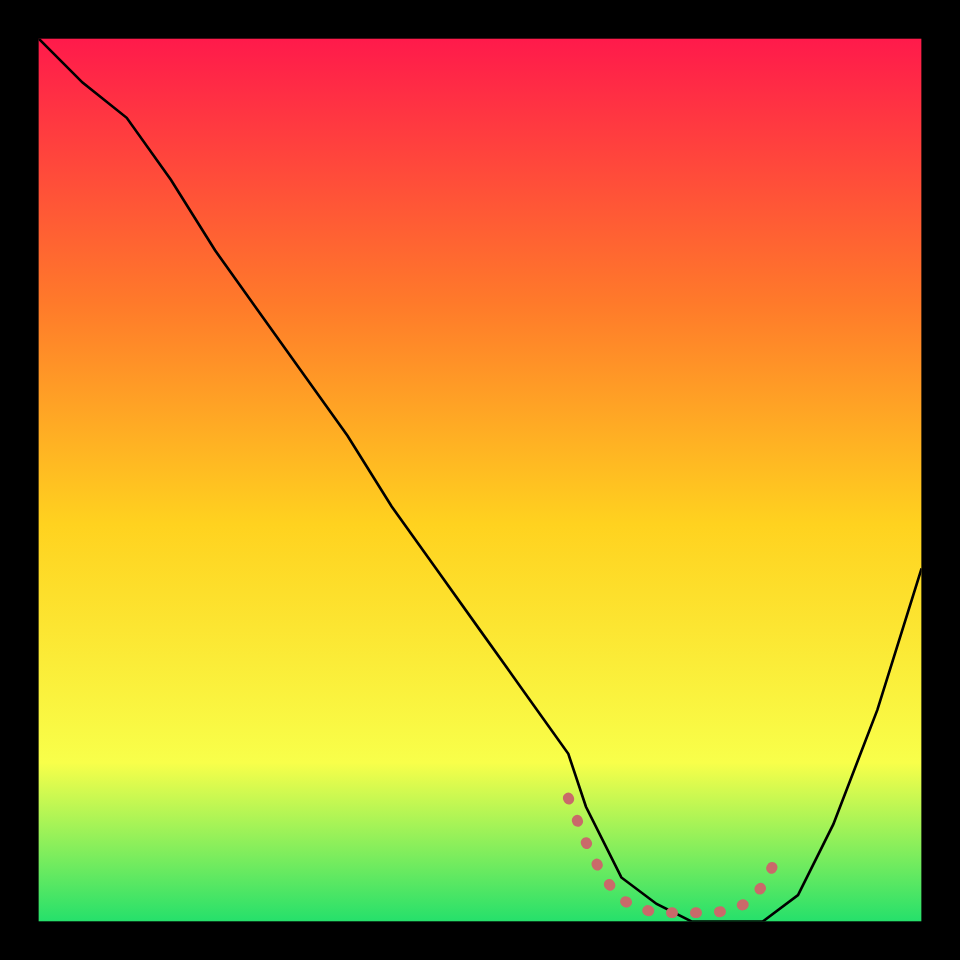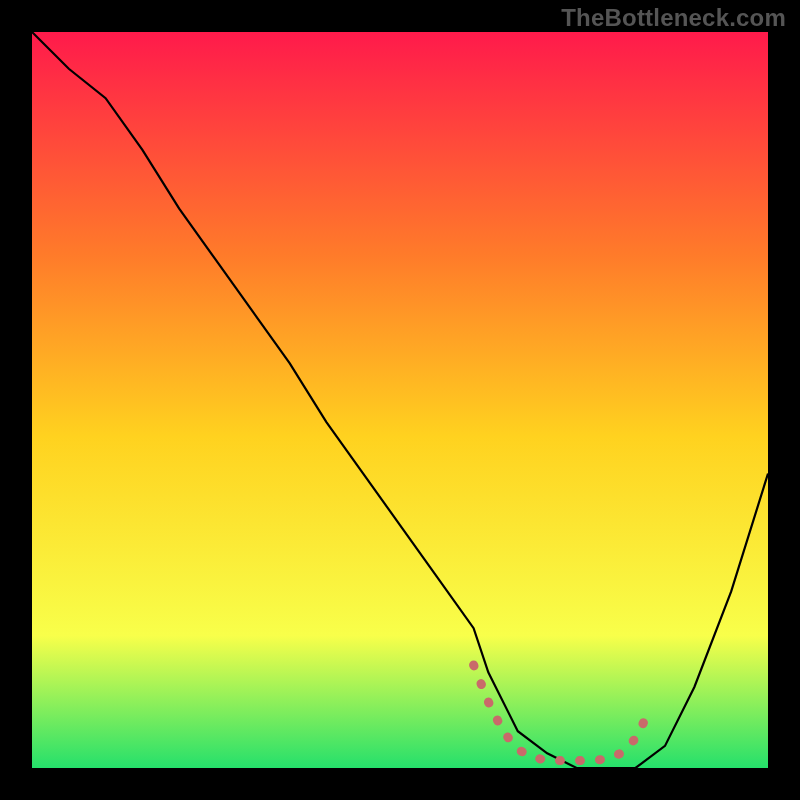--- a/index.html
+++ b/index.html
@@ -37,21 +37,20 @@
   .plot svg {
     display: block;
     width: 100%;
     height: 100%;
   }
 </style>
 </head>
 <body>
 
 <div class="frame">
-  <div class="watermark">TheBottleneck.com</div>
 
   <div class="plot">
     <svg viewBox="0 0 736 736" preserveAspectRatio="none">
       <defs>
         <linearGradient id="bg-grad" x1="0" y1="0" x2="0" y2="1">
           <stop id="g0" offset="0" stop-color="#ff1a4b"></stop>
           <stop id="g1" offset="0.30" stop-color="#ff7a2a"></stop>
           <stop id="g2" offset="0.55" stop-color="#ffd21f"></stop>
           <stop id="g3" offset="0.82" stop-color="#f8ff4a"></stop>
           <stop id="g4" offset="1" stop-color="#25e06b"></stop>

